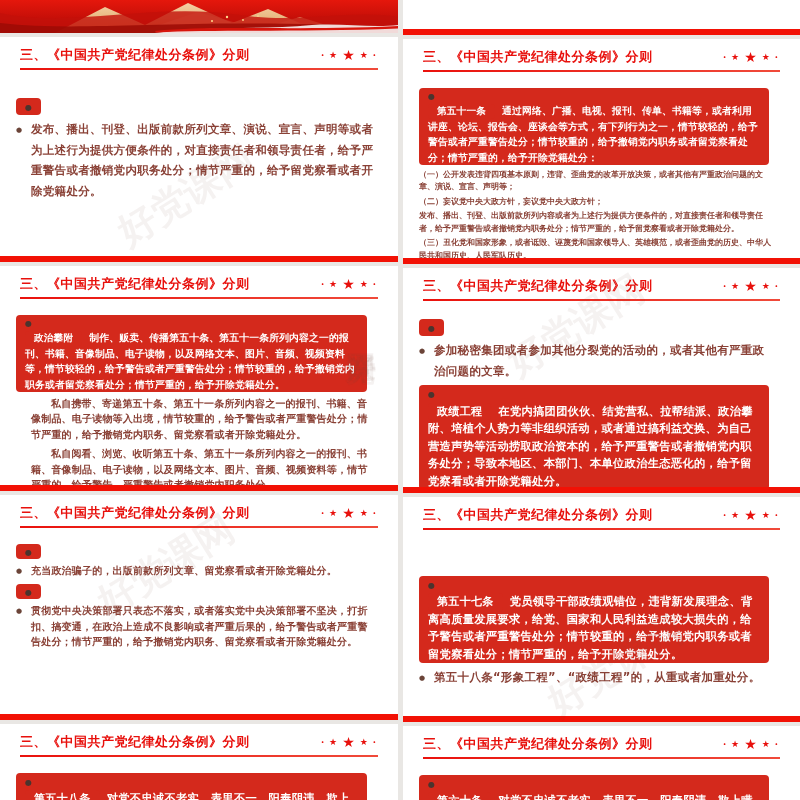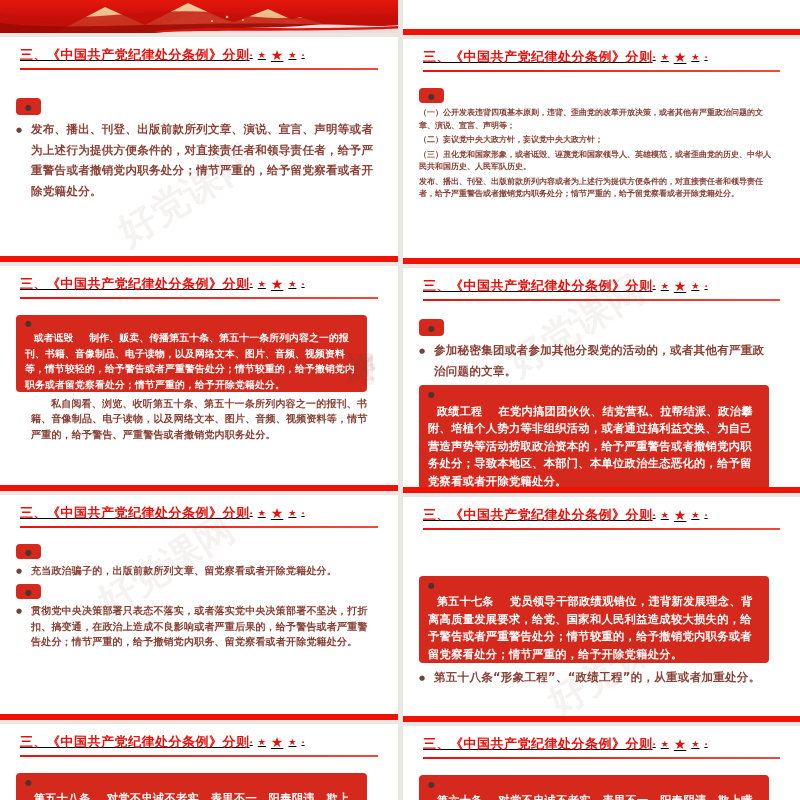--- a/index.html
+++ b/index.html
@@ -7,21 +7,21 @@
        font-family:"DejaVu Sans","Liberation Sans",sans-serif;}
   .page{position:relative;width:800px;height:800px;display:flex;gap:5px;overflow:hidden;}
   .col{display:flex;flex-direction:column;gap:4px;}
   .col.left{width:398px;}
   .col.right{flex:1;}
   .partial{position:relative;overflow:hidden;flex:none;}
   .partial.banner{height:33px;background:#c60f08;}
   .partial.white{height:35px;background:#fff;}
   .banner-svg{display:block;width:100%;height:100%;}
   .card{position:relative;height:225px;background:#fff;overflow:hidden;flex:none;}
-  .hdr{display:flex;align-items:center;padding:9px 22px 0 20px;text-decoration:underline;}
+  .hdr{display:flex;justify-content:space-between;align-items:center;padding:9px 22px 0 20px;}
   .title{font-size:13px;font-weight:900;color:#e8100c;letter-spacing:.5px;white-space:nowrap;}
   .stars{display:flex;align-items:center;gap:5px;color:#e8100c;font-weight:900;}
   .stars .s0{font-size:5px;line-height:5px;}
   .stars .s1{font-size:9px;line-height:9px;}
   .stars .s2{font-size:14px;line-height:14px;}
   .rule{height:2px;background:linear-gradient(90deg,#ea120d,#f04a3a);margin:4px 20px 0 20px;}
   .content{padding:16px 24px 0 16px;color:#8a4136;font-weight:700;}
   .content.lg{font-size:11.5px;line-height:20.5px;letter-spacing:.3px;}
   .content.md{font-size:10px;line-height:15.5px;letter-spacing:.2px;}
   .content.pt1{padding-top:26px;}
@@ -95,21 +95,24 @@
           <div class="title">三、《中国共产党纪律处分条例》分则</div>
           <div class="stars">
             <span class="s0">•</span>
             <span class="s1">★</span>
             <span class="s2">★</span>
             <span class="s1">★</span>
             <span class="s0">•</span>
           </div>
         </div>
         <div class="rule"></div>
-        <div class="content md"><div class="item badge"><span class="marker">●</span><div class="body"><span class="badge">或者诋毁</span>制作、贩卖、传播第五十条、第五十一条所列内容之一的报刊、书籍、音像制品、电子读物，以及网络文本、图片、音频、视频资料等，情节较轻的，给予警告或者严重警告处分；情节较重的，给予撤销党内职务或者留党察看处分；情节严重的，给予开除党籍处分。</div></div><div class="item indent">
+        <div class="content md"><div class="item badge"><span class="marker">●</span><div class="body"><span class="badge">政治攀附</span>制作、贩卖、传播第五十条、第五十一条所列内容之一的报刊、书籍、音像制品、电子读物，以及网络文本、图片、音频、视频资料等，情节较轻的，给予警告或者严重警告处分；情节较重的，给予撤销党内职务或者留党察看处分；情节严重的，给予开除党籍处分。</div></div><div class="item indent">
+            <span class="marker"></span>
+            <div class="body">私自携带、寄递第五十条、第五十一条所列内容之一的报刊、书籍、音像制品、电子读物等入出境，情节较重的，给予警告或者严重警告处分；情节严重的，给予撤销党内职务、留党察看或者开除党籍处分。</div>
+          </div><div class="item indent">
             <span class="marker"></span>
             <div class="body">私自阅看、浏览、收听第五十条、第五十一条所列内容之一的报刊、书籍、音像制品、电子读物，以及网络文本、图片、音频、视频资料等，情节严重的，给予警告、严重警告或者撤销党内职务处分。</div>
           </div></div>
         <div class="foot"></div>
       </div>
       <div class="card">
         <div class="hdr">
           <div class="title">三、《中国共产党纪律处分条例》分则</div>
           <div class="stars">
             <span class="s0">•</span>
@@ -154,28 +157,28 @@
           <div class="title">三、《中国共产党纪律处分条例》分则</div>
           <div class="stars">
             <span class="s0">•</span>
             <span class="s1">★</span>
             <span class="s2">★</span>
             <span class="s1">★</span>
             <span class="s0">•</span>
           </div>
         </div>
         <div class="rule"></div>
-        <div class="content md"><div class="item badge"><span class="marker">●</span></div><div class="item sub">
+        <div class="content md"><div class="item badge"><span class="marker">●</span><div class="body"><span class="badge">第五十一条</span>通过网络、广播、电视、报刊、传单、书籍等，或者利用讲座、论坛、报告会、座谈会等方式，有下列行为之一，情节较轻的，给予警告或者严重警告处分；情节较重的，给予撤销党内职务或者留党察看处分；情节严重的，给予开除党籍处分：</div></div><div class="item sub">
             <div class="body">（一）公开发表违背四项基本原则，违背、歪曲党的改革开放决策，或者其他有严重政治问题的文章、演说、宣言、声明等；</div>
           </div><div class="item sub">
             <div class="body">（二）妄议党中央大政方针，妄议党中央大政方针；</div>
           </div><div class="item sub">
+            <div class="body">发布、播出、刊登、出版前款所列内容或者为上述行为提供方便条件的，对直接责任者和领导责任者，给予严重警告或者撤销党内职务处分；情节严重的，给予留党察看或者开除党籍处分。</div>
+          </div><div class="item sub">
             <div class="body">（三）丑化党和国家形象，或者诋毁、诬蔑党和国家领导人、英雄模范，或者歪曲党的历史、中华人民共和国历史、人民军队历史。</div>
-          </div><div class="item sub">
-            <div class="body">发布、播出、刊登、出版前款所列内容或者为上述行为提供方便条件的，对直接责任者和领导责任者，给予严重警告或者撤销党内职务处分；情节严重的，给予留党察看或者开除党籍处分。</div>
           </div></div>
         <div class="foot"></div>
       </div>
       <div class="card">
         <div class="hdr">
           <div class="title">三、《中国共产党纪律处分条例》分则</div>
           <div class="stars">
             <span class="s0">•</span>
             <span class="s1">★</span>
             <span class="s2">★</span>

